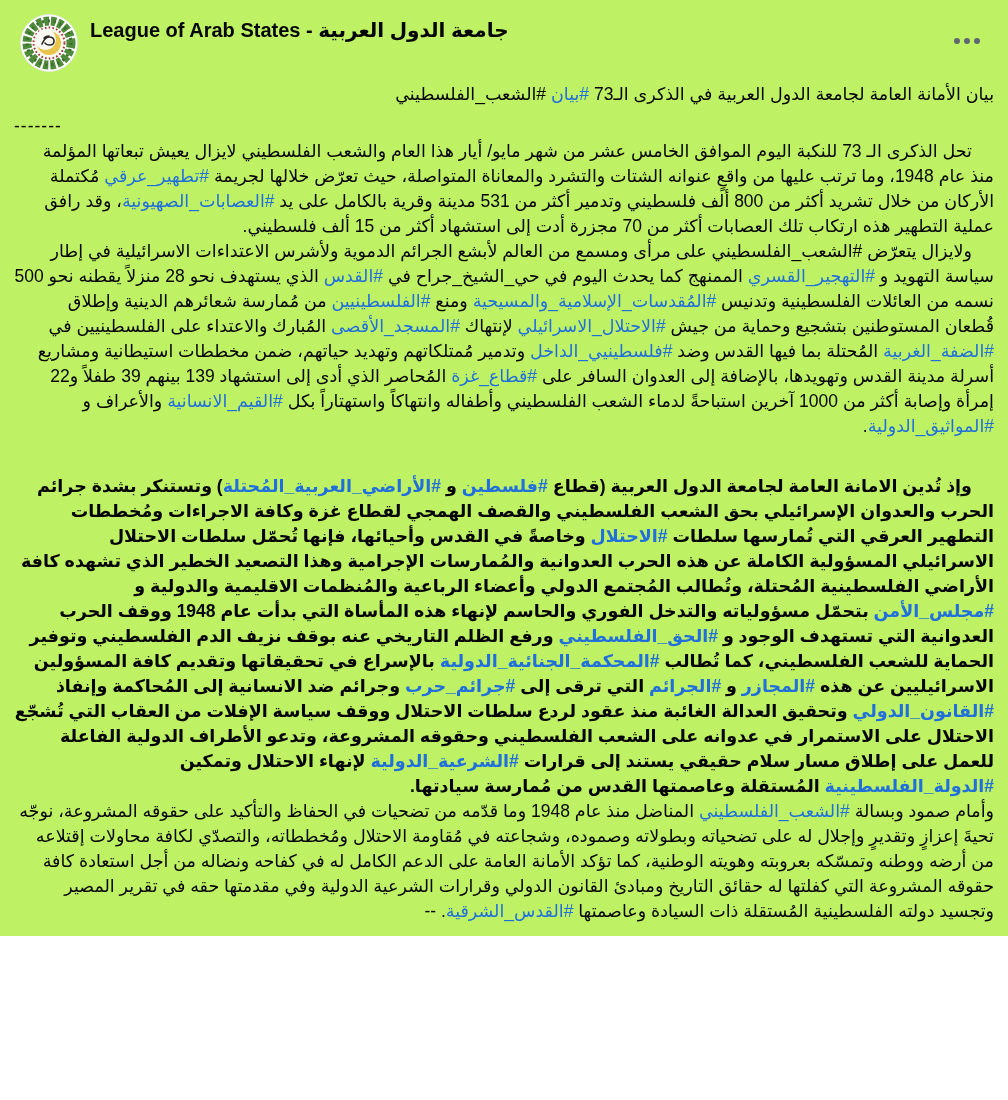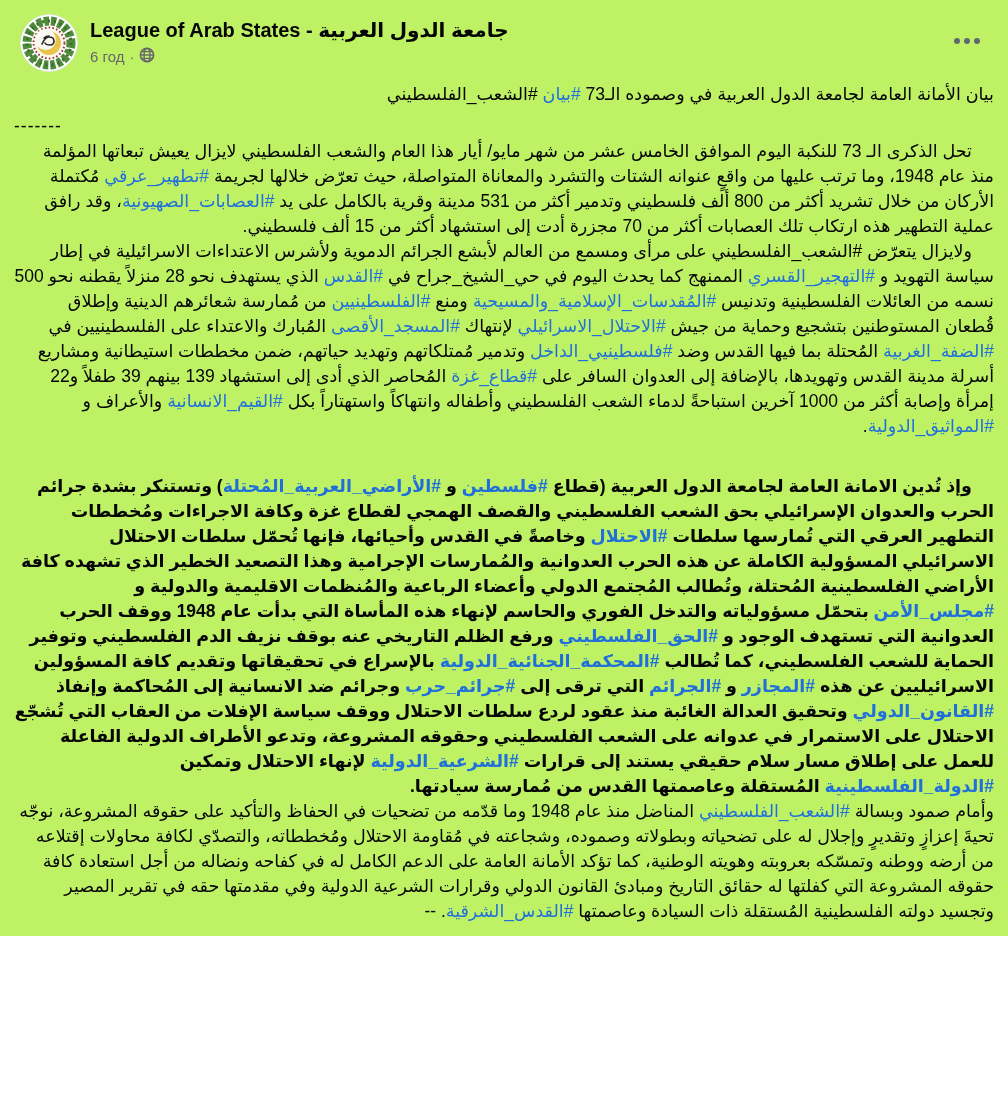--- a/index.html
+++ b/index.html
@@ -43,45 +43,32 @@
         <circle cx="29" cy="29" r="22" fill="none" stroke="#3a6e2a" stroke-width="3" stroke-dasharray="2 4"></circle>
         <circle cx="29" cy="29" r="15.5" fill="#fbfaf2" stroke="#a03434" stroke-width="2" stroke-dasharray="1.6 2.2"></circle>
         <circle cx="29" cy="29" r="12" fill="#e8c44a"></circle>
         <circle cx="25.5" cy="25.5" r="10.5" fill="#fbfaf2"></circle>
         <path d="M22 30 q3 -7 7 -7 q5 0 5 4 q0 4 -4 4 q-4 0 -5 -2 M24 24 q2 -2 5 -2" fill="none" stroke="#2a2a2a" stroke-width="1.6" stroke-linecap="round"></path>
       </svg>
     </div>
 
     <div class="header-info">
       <div class="page-name">League of Arab States - جامعة الدول العربية</div>
-      <div class="post-meta">
-        <span>6 год</span>
-        <span class="meta-sep">·</span>
-        <span class="globe">
-          <svg width="16" height="16" viewBox="0 0 16 16">
-            <circle cx="8" cy="8" r="6.6" fill="none" stroke="#65676B" stroke-width="1.6"></circle>
-            <ellipse cx="8" cy="8" rx="3" ry="6.6" fill="none" stroke="#65676B" stroke-width="1.4"></ellipse>
-            <line x1="1.4" y1="8" x2="14.6" y2="8" stroke="#65676B" stroke-width="1.4"></line>
-            <line x1="2.2" y1="4.6" x2="13.8" y2="4.6" stroke="#65676B" stroke-width="1.2"></line>
-            <line x1="2.2" y1="11.4" x2="13.8" y2="11.4" stroke="#65676B" stroke-width="1.2"></line>
-          </svg>
-        </span>
-      </div>
     </div>
 
     <button class="menu-btn" aria-label="More options">
       <i></i>
       <i></i>
       <i></i>
     </button>
 
   </div>
 
   <div class="post-body">
-      <p dir="rtl"><span>بيان الأمانة العامة لجامعة الدول العربية في وصموده الـ73 </span><a href="#" class="hashtag">#بيان</a><span> #الشعب_الفلسطيني</span></p>
+      <p dir="rtl"><span>بيان الأمانة العامة لجامعة الدول العربية في الذكرى الـ73 </span><a href="#" class="hashtag">#بيان</a><span> #الشعب_الفلسطيني</span></p>
       <p dir="ltr" class="gap-small"><span>-------</span></p>
       <p dir="rtl" class="indent"><span>تحل الذكرى الـ 73 للنكبة اليوم الموافق الخامس عشر من شهر مايو/ أيار هذا العام والشعب الفلسطيني لايزال يعيش تبعاتها المؤلمة منذ عام 1948، وما ترتب عليها من واقعٍ عنوانه الشتات والتشرد والمعاناة المتواصلة، حيث تعرّض خلالها لجريمة </span><a href="#" class="hashtag">#تطهير_عرقي</a><span> مُكتملة الأركان من خلال تشريد أكثر من 800 ألف فلسطيني وتدمير أكثر من 531 مدينة وقرية بالكامل على يد </span><a href="#" class="hashtag">#العصابات_الصهيونية</a><span>، وقد رافق عملية التطهير هذه ارتكاب تلك العصابات أكثر من 70 مجزرة أدت إلى استشهاد أكثر من 15 ألف فلسطيني.</span></p>
       <p dir="rtl" class="indent"><span>ولايزال يتعرّض #الشعب_الفلسطيني على مرأى ومسمع من العالم لأبشع الجرائم الدموية ولأشرس الاعتداءات الاسرائيلية في إطار سياسة التهويد و </span><a href="#" class="hashtag">#التهجير_القسري</a><span> الممنهج كما يحدث اليوم في حي_الشيخ_جراح في </span><a href="#" class="hashtag">#القدس</a><span> الذي يستهدف نحو 28 منزلاً يقطنه نحو 500 نسمه من العائلات الفلسطينية وتدنيس </span><a href="#" class="hashtag">#المُقدسات_الإسلامية_والمسيحية</a><span> ومنع </span><a href="#" class="hashtag">#الفلسطينيين</a><span> من مُمارسة شعائرهم الدينية وإطلاق قُطعان المستوطنين بتشجيع وحماية من جيش </span><a href="#" class="hashtag">#الاحتلال_الاسرائيلي</a><span> لإنتهاك </span><a href="#" class="hashtag">#المسجد_الأقصى</a><span> المُبارك والاعتداء على الفلسطينيين في </span><a href="#" class="hashtag">#الضفة_الغربية</a><span> المُحتلة بما فيها القدس وضد </span><a href="#" class="hashtag">#فلسطينيي_الداخل</a><span> وتدمير مُمتلكاتهم وتهديد حياتهم، ضمن مخططات استيطانية ومشاريع أسرلة مدينة القدس وتهويدها، بالإضافة إلى العدوان السافر على </span><a href="#" class="hashtag">#قطاع_غزة</a><span> المُحاصر الذي أدى إلى استشهاد 139 بينهم 39 طفلاً و22 إمرأة وإصابة أكثر من 1000 آخرين استباحةً لدماء الشعب الفلسطيني وأطفاله وانتهاكاً واستهتاراً بكل </span><a href="#" class="hashtag">#القيم_الانسانية</a><span> والأعراف و </span><a href="#" class="hashtag">#المواثيق_الدولية</a><span>.</span></p>
       <p dir="rtl" class="indent gap-line"><span>وإذ تُدين الامانة العامة لجامعة الدول العربية (قطاع </span><a href="#" class="hashtag">#فلسطين</a><span> و </span><a href="#" class="hashtag">#الأراضي_العربية_المُحتلة</a><span>) وتستنكر بشدة جرائم الحرب والعدوان الإسرائيلي بحق الشعب الفلسطيني والقصف الهمجي لقطاع غزة وكافة الاجراءات ومُخططات التطهير العرقي التي تُمارسها سلطات </span><a href="#" class="hashtag">#الاحتلال</a><span> وخاصةً في القدس وأحيائها، فإنها تُحمّل سلطات الاحتلال الاسرائيلي المسؤولية الكاملة عن هذه الحرب العدوانية والمُمارسات الإجرامية وهذا التصعيد الخطير الذي تشهده كافة الأراضي الفلسطينية المُحتلة، وتُطالب المُجتمع الدولي وأعضاء الرباعية والمُنظمات الاقليمية والدولية و </span><a href="#" class="hashtag">#مجلس_الأمن</a><span> بتحمّل مسؤولياته والتدخل الفوري والحاسم لإنهاء هذه المأساة التي بدأت عام 1948 ووقف الحرب العدوانية التي تستهدف الوجود و </span><a href="#" class="hashtag">#الحق_الفلسطيني</a><span> ورفع الظلم التاريخي عنه بوقف نزيف الدم الفلسطيني وتوفير الحماية للشعب الفلسطيني، كما تُطالب </span><a href="#" class="hashtag">#المحكمة_الجنائية_الدولية</a><span> بالإسراع في تحقيقاتها وتقديم كافة المسؤولين الاسرائيليين عن هذه </span><a href="#" class="hashtag">#المجازر</a><span> و </span><a href="#" class="hashtag">#الجرائم</a><span> التي ترقى إلى </span><a href="#" class="hashtag">#جرائم_حرب</a><span> وجرائم ضد الانسانية إلى المُحاكمة وإنفاذ </span><a href="#" class="hashtag">#القانون_الدولي</a><span> وتحقيق العدالة الغائبة منذ عقود لردع سلطات الاحتلال ووقف سياسة الإفلات من العقاب التي تُشجّع الاحتلال على الاستمرار في عدوانه على الشعب الفلسطيني وحقوقه المشروعة، وتدعو الأطراف الدولية الفاعلة للعمل على إطلاق مسار سلام حقيقي يستند إلى قرارات </span><a href="#" class="hashtag">#الشرعية_الدولية</a><span> لإنهاء الاحتلال وتمكين </span><a href="#" class="hashtag">#الدولة_الفلسطينية</a><span> المُستقلة وعاصمتها القدس من مُمارسة سيادتها.</span></p>
       <p dir="rtl"><span>وأمام صمود وبسالة </span><a href="#" class="hashtag">#الشعب_الفلسطيني</a><span> المناضل منذ عام 1948 وما قدّمه من تضحيات في الحفاظ والتأكيد على حقوقه المشروعة، نوجّه تحيةَ إعزازٍ وتقديرٍ وإجلال له على تضحياته وبطولاته وصموده، وشجاعته في مُقاومة الاحتلال ومُخططاته، والتصدّي لكافة محاولات إقتلاعه من أرضه ووطنه وتمسّكه بعروبته وهويته الوطنية، كما تؤكد الأمانة العامة على الدعم الكامل له في كفاحه ونضاله من أجل استعادة كافة حقوقه المشروعة التي كفلتها له حقائق التاريخ ومبادئ القانون الدولي وقرارات الشرعية الدولية وفي مقدمتها حقه في تقرير المصير وتجسيد دولته الفلسطينية المُستقلة ذات السيادة وعاصمتها </span><a href="#" class="hashtag">#القدس_الشرقية</a><span>. --</span></p>
     </div>
 
 </div>
 
 </body></html>

